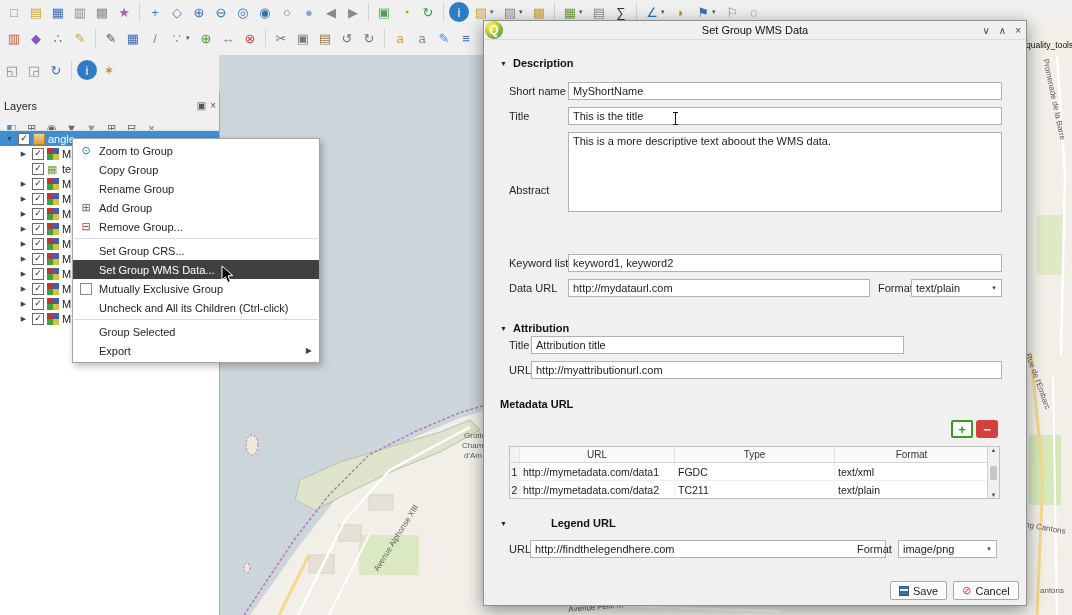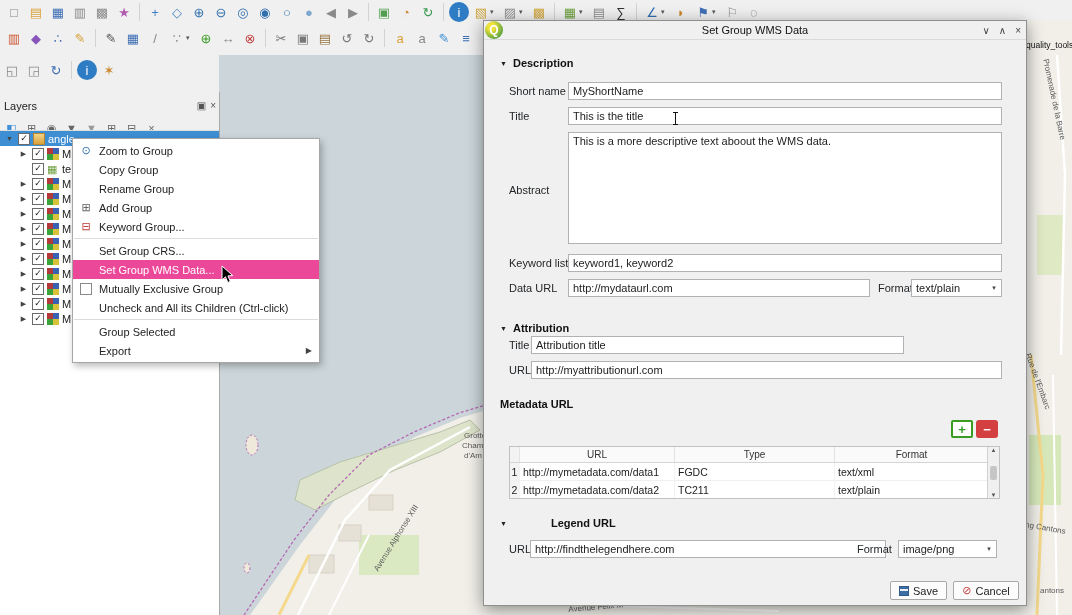--- a/index.html
+++ b/index.html
@@ -45,21 +45,21 @@
   .ne-land{position:absolute;left:1025px;top:20px;width:47px;height:35px;background:#f1efe8;z-index:4;}
   .qtools{color:#111;font-size:8.5px;}
 
   
   .cmenu{position:absolute;left:72px;top:138px;width:246px;background:#fff;
     border:1px solid #a6a6a6;box-shadow:2px 3px 7px rgba(0,0,0,.28);padding:2px 0;z-index:50;}
   .mi{height:19px;display:flex;align-items:center;color:#232323;}
   .mi .mic{width:26px;display:flex;justify-content:center;font-size:11px;flex:0 0 auto;}
   .mi .mlab{flex:1;}
   .mi .marrow{padding-right:7px;font-size:8px;color:#444;}
-  .mi.hl{background:#ec4899;color:#fff;}
+  .mi.hl{background:#404040;color:#fff;}
   .msep{height:1px;background:#dcdcdc;margin:2px 1px;}
   .mcb{width:10px;height:10px;border:1px solid #8a8a8a;background:#fff;}
 
   
   .dlg{position:absolute;left:483px;top:20px;width:542px;height:584px;background:#f0f0f0;
     border:1px solid #8f8f8f;box-shadow:0 4px 16px rgba(0,0,0,.42);z-index:100;}
   .dlg-title{position:absolute;left:0;right:0;top:0;height:18px;text-align:center;
     line-height:18px;color:#111;border-bottom:1px solid #dadada;}
   .qicon{position:absolute;left:1px;top:0;width:18px;height:18px;border-radius:50%;
     background:radial-gradient(circle at 35% 32%,#f2e23a 20%,#58a43c 75%);
@@ -342,21 +342,21 @@
     <div class="mi">
       <span class="mic"></span>
       <span class="mlab">Rename Group</span>
     </div>
     <div class="mi">
       <span class="mic" style="color: rgb(102, 102, 102);">⊞</span>
       <span class="mlab">Add Group</span>
     </div>
     <div class="mi">
       <span class="mic" style="color: rgb(192, 64, 64);">⊟</span>
-      <span class="mlab">Keyword Group...</span>
+      <span class="mlab">Remove Group...</span>
     </div>
     <div class="msep"></div>
     <div class="mi">
       <span class="mic"></span>
       <span class="mlab">Set Group CRS...</span>
     </div>
     <div class="mi hl">
       <span class="mic"></span>
       <span class="mlab">Set Group WMS Data...</span>
     </div>
@@ -393,21 +393,21 @@
 
     <div class="shead" style="top:36px;">
       <span class="arr" style="color: rgb(34, 34, 34);">▼</span>
       <span>Description</span>
     </div>
     <span class="flabel" style="left:25px;top:61px;">Short name</span>
     <input class="finput" style="left: 84px; top: 61px; width: 434px;" value="MyShortName">
     <span class="flabel" style="left:25px;top:86px;">Title</span>
     <input class="finput" style="left: 84px; top: 86px; width: 434px;" value="This is the title">
     <span class="flabel" style="left:25px;top:160px;">Abstract</span>
-    <textarea class="finput" style="left: 84px; top: 111px; width: 434px; height: 112px;">This is a more descriptive text aboout the WMS data.</textarea>
+    <textarea class="finput" style="left: 84px; top: 111px; width: 434px; height: 80px;">This is a more descriptive text aboout the WMS data.</textarea>
     <span class="flabel" style="left:25px;top:233px;">Keyword list</span>
     <input class="finput" style="left: 84px; top: 233px; width: 434px;" value="keyword1, keyword2">
     <span class="flabel" style="left:25px;top:258px;">Data URL</span>
     <input class="finput" style="left: 84px; top: 258px; width: 302px;" value="http://mydataurl.com">
     <span class="flabel" style="left:394px;top:258px;">Format</span>
     <div class="combo" style="left:427px;top:258px;width:91px;">
       <span class="ctext">text/plain</span>
       <span class="carr" style="color: rgb(68, 68, 68);">▾</span>
     </div>
 

